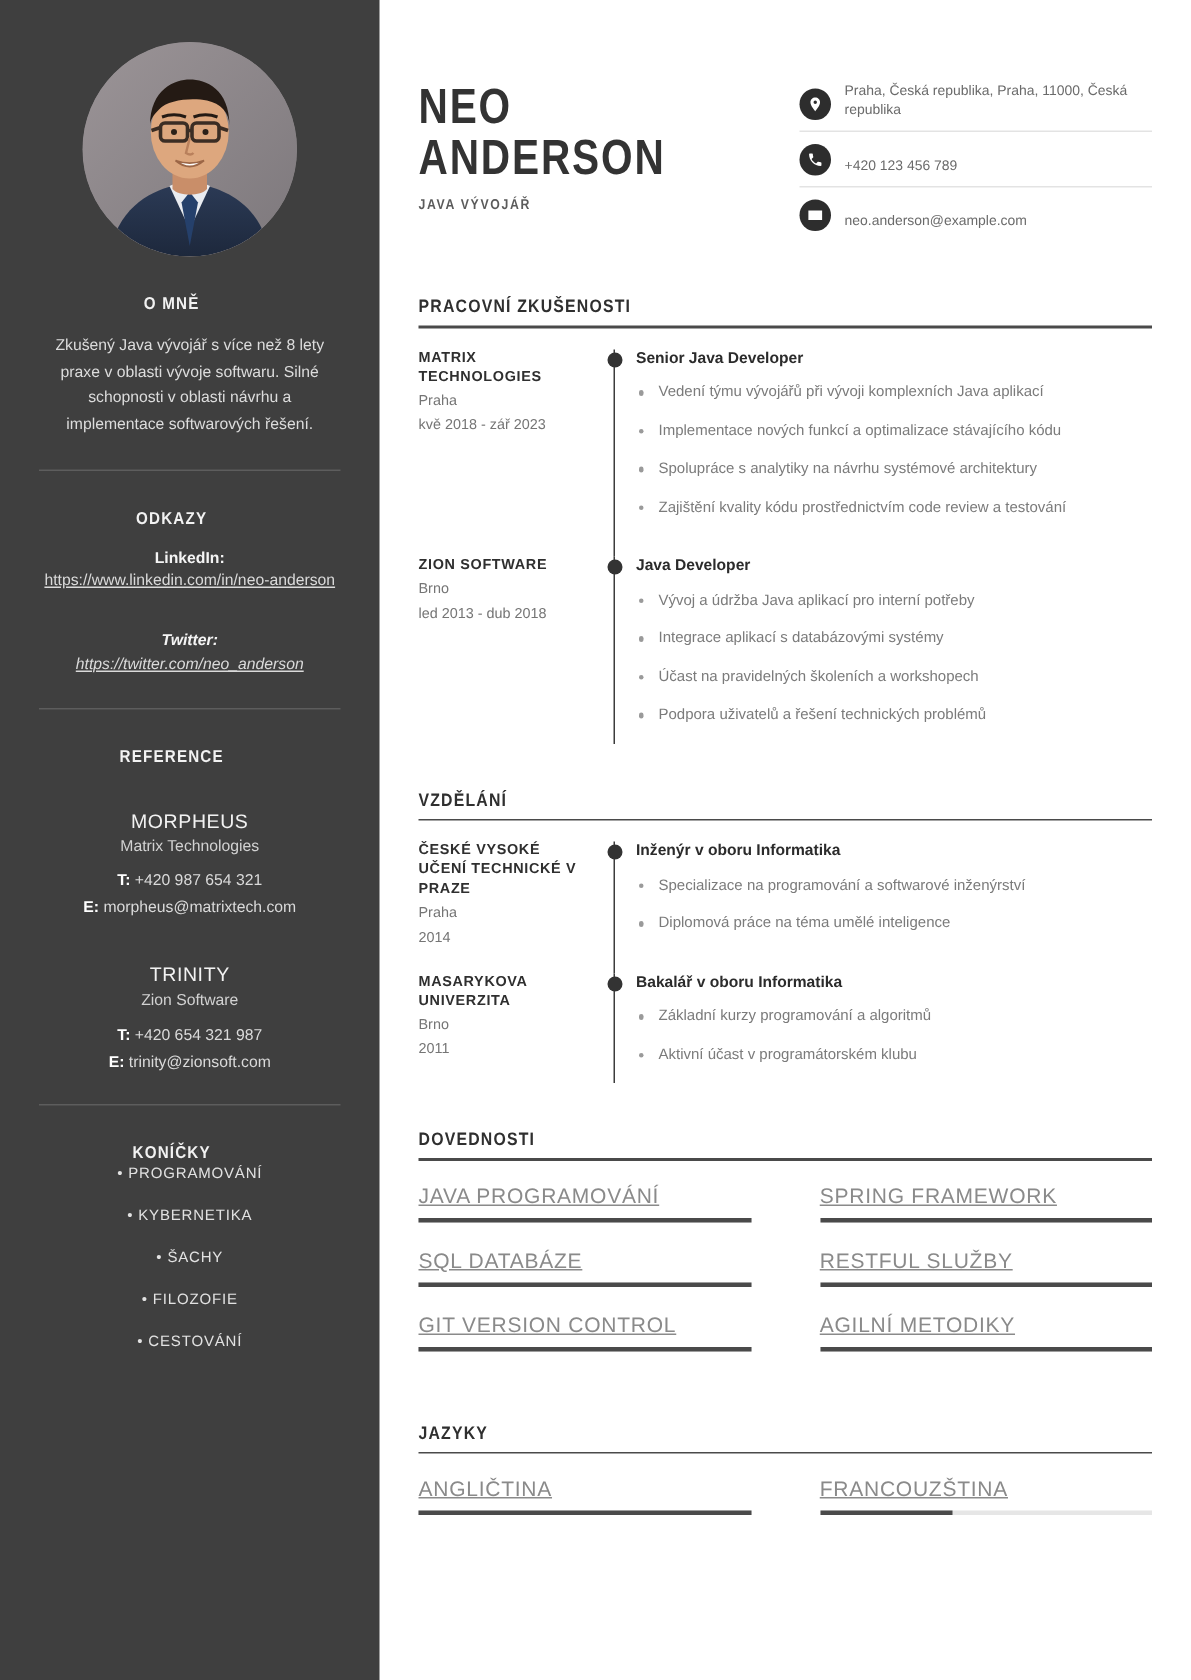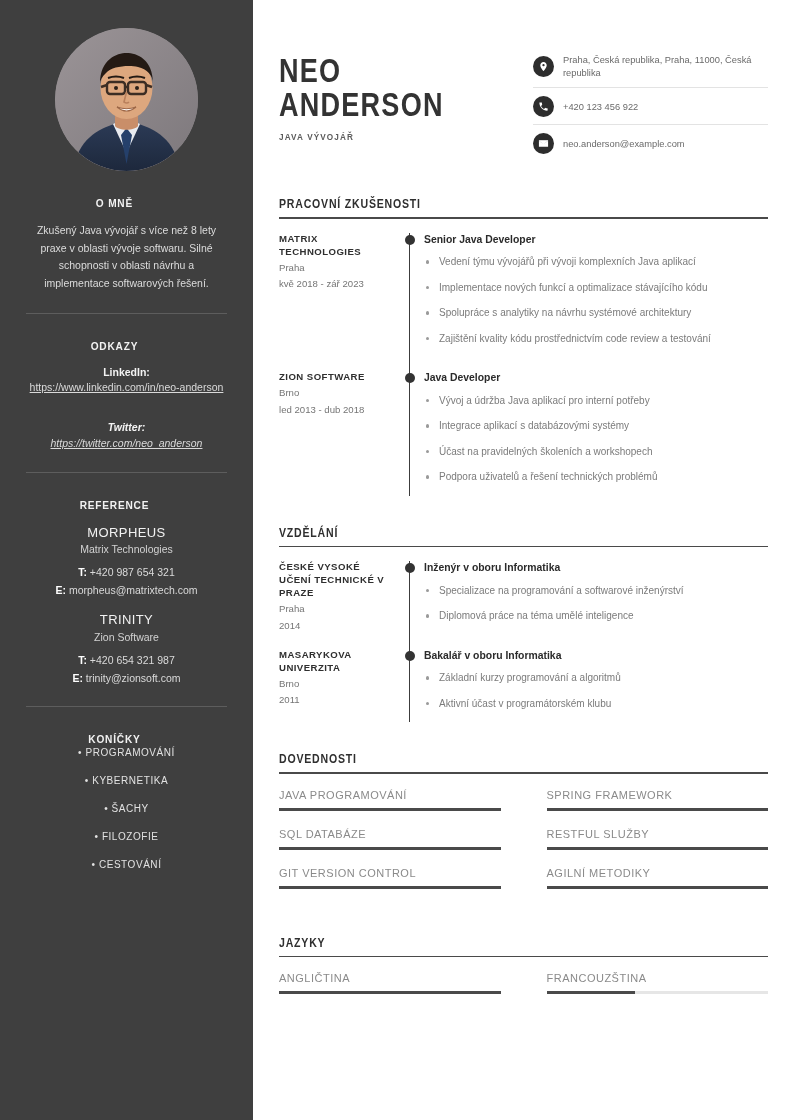--- a/index.html
+++ b/index.html
@@ -70,21 +70,21 @@
   }
   .link-url {
     font-size: 10.5px;
     color: #dadada;
     text-decoration: underline;
     line-height: 1.5;
     word-break: break-all;
     display: block;
   }
 
-  .ref-item { margin-top: 13px; }
+  .ref-item { margin-top: 28px; }
   .ref-name {
     font-size: 13px;
     color: #f2f2f2;
     letter-spacing: 0.4px;
     line-height: 1.35;
   }
   .ref-company {
     font-size: 10.5px;
     color: #d2d2d2;
     line-height: 1.6;
@@ -135,21 +135,21 @@
     font-weight: 700;
     letter-spacing: 1.3px;
     color: #5b5b5b;
     transform: scaleX(0.86);
     transform-origin: left center;
   }
 
   .contact-col { width: 235px; padding-top: 12px; }
   .contact-row {
     display: flex;
-    align-items: center;
+    align-items: flex-end;
     gap: 9px;
     padding-bottom: 7px;
     border-bottom: 1px solid #e3e3e3;
     margin-bottom: 8px;
   }
   .contact-row:last-child { border-bottom: none; margin-bottom: 0; }
   .cicon {
     width: 21px; height: 21px;
     min-width: 21px;
     border-radius: 50%;
@@ -261,25 +261,26 @@
   
   .bars-grid {
     display: grid;
     grid-template-columns: 1fr 1fr;
     column-gap: 46px;
     row-gap: 0px;
     margin-top: 15px;
   }
   .bar-item { margin-bottom: 17px; }
   .bar-label {
-    font-size: 11px;
+    font-size: 14px;
     letter-spacing: 0.5px;
     color: #8a8a8a;
     text-transform: uppercase;
     margin-bottom: 7px;
+    text-decoration: underline;
   }
   .bar-track {
     height: 3px;
     background: #e6e6e6;
     position: relative;
   }
   .bar-fill {
     position: absolute;
     left: 0; top: 0; bottom: 0;
     background: #4a4a4a;
@@ -414,21 +415,21 @@
               </svg>
           </span>
           <span class="ctext">Praha, Česká republika, Praha, 11000, Česká republika</span>
         </div>
         <div class="contact-row">
           <span class="cicon">
             <svg width="11" height="11" viewBox="0 0 24 24" fill="#ffffff">
                 <path d="M6.6 10.8c1.4 2.8 3.8 5.1 6.6 6.6l2.2-2.2c.3-.3.7-.4 1-.2 1.2.4 2.4.6 3.6.6.6 0 1 .4 1 1V20c0 .6-.4 1-1 1C10.6 21 3 13.4 3 4c0-.6.4-1 1-1h3.5c.6 0 1 .4 1 1 0 1.3.2 2.5.6 3.6.1.4 0 .8-.2 1.1l-2.3 2.1z"></path>
               </svg>
           </span>
-          <span class="ctext">+420 123 456 922</span>
+          <span class="ctext">+420 123 456 789</span>
         </div>
         <div class="contact-row">
           <span class="cicon">
             <svg width="11" height="11" viewBox="0 0 24 24" fill="#ffffff">
                 <path d="M2 5h20v14H2V5zm10 8L3.5 6.8V7l8.5 6.2L20.5 7v-.2L12 13z"></path>
                 <path d="M3 6h18l-9 6.6L3 6z"></path>
               </svg>
           </span>
           <span class="ctext">neo.anderson@example.com</span>
         </div>

